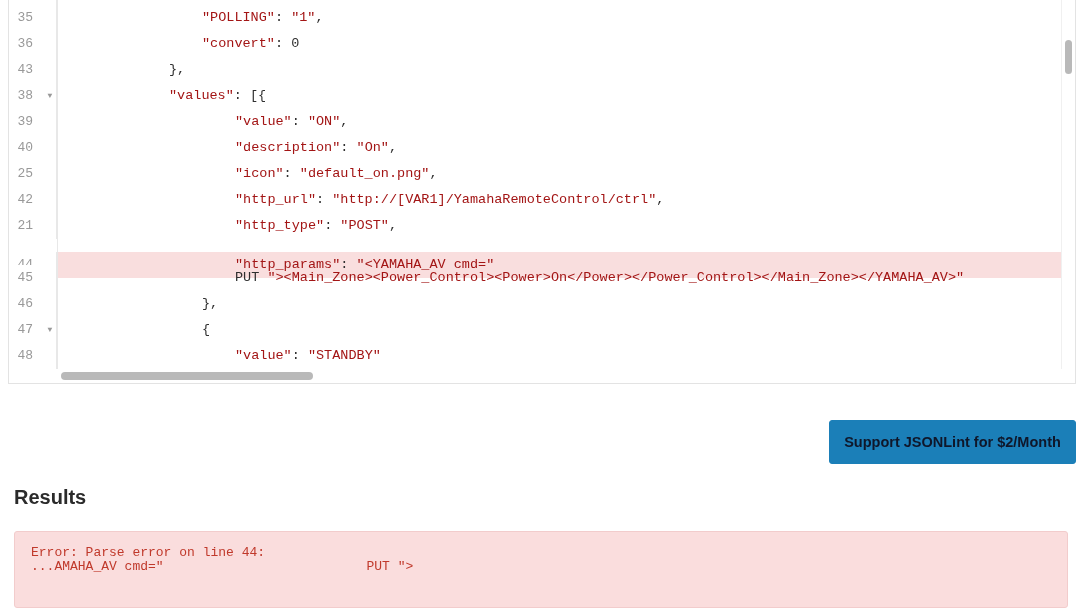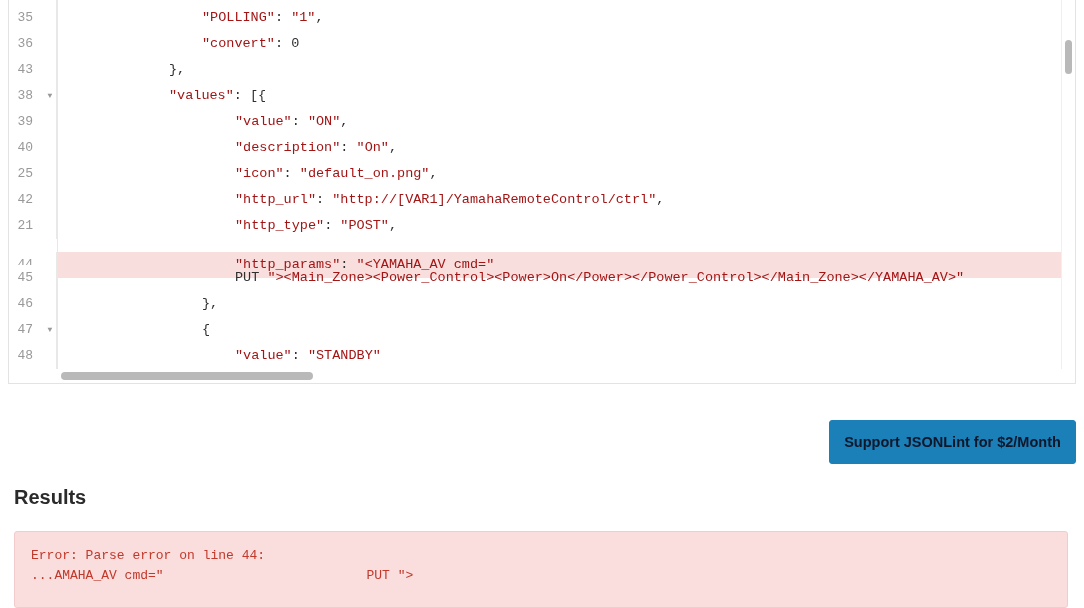--- a/index.html
+++ b/index.html
@@ -193,21 +193,21 @@
     top: 531px;
     width: 1054px;
     height: 77px;
     box-sizing: border-box;
     background: #fadddd;
     border: 1px solid #f2cccc;
     border-radius: 3px;
     padding: 14px 16px;
     font-family: "Liberation Mono", monospace;
     font-size: 13px;
-    line-height: 20px;
+    line-height: 14px;
     color: #c0392b;
     white-space: pre;
     overflow: hidden;
   }
 </style>
 </head>
 <body>
 
 <div class="editor">
   <div class="editor-inner">

